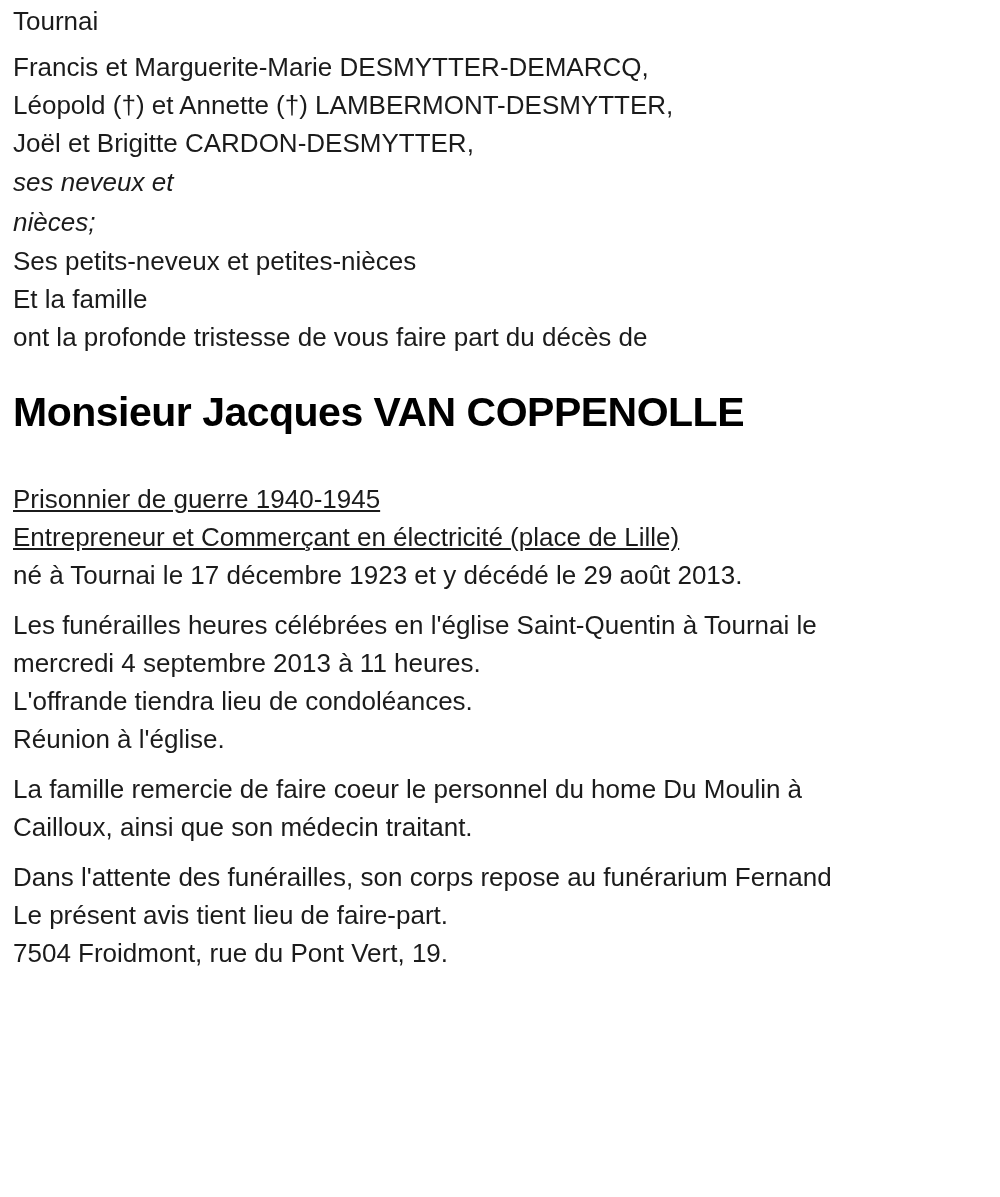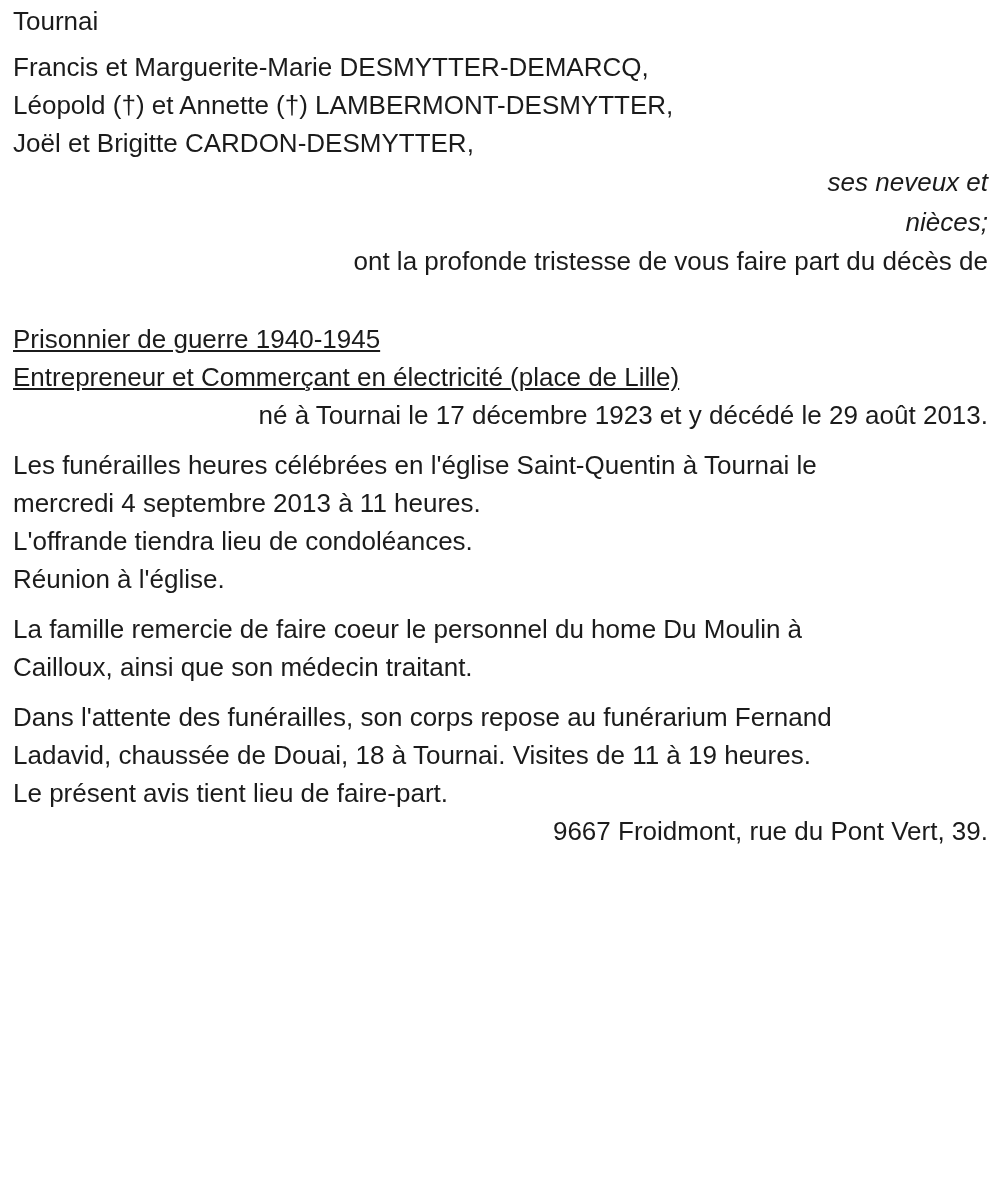--- a/index.html
+++ b/index.html
@@ -22,23 +22,22 @@
     padding: 2px 12px 0 13px;
     overflow: hidden;
   }
   .page p, .page h1, .page div.line {
     margin: 0;
     padding: 0;
   }
   
   .pgap { margin-top: 12px; }
   
-  .bgap { margin-top: 44px; text-align: right; }
+  .bgap { margin-top: 44px; }
   .relation {
-    text-align: right;
     font-style: italic;
     line-height: 40px;
   }
   h1.deceased-name {
     font-size: 41px;
     line-height: 56px;
     font-weight: 700;
     letter-spacing: -0.5px;
     color: #000000;
     margin-top: 28px;
@@ -56,23 +55,28 @@
     <div class="line">Francis et Marguerite-Marie DESMYTTER-DEMARCQ,</div>
     <div class="line">Léopold (†) et Annette (†) LAMBERMONT-DESMYTTER,</div>
     <div class="line">Joël et Brigitte CARDON-DESMYTTER,</div>
   </div>
 
   <div class="relation">
     <div class="line">ses neveux et</div>
     <div class="line">nièces;</div>
   </div>
 
+  <div>
+    <div class="line">Ses petits-neveux et petites-nièces</div>
+    <div class="line">Et la famille</div>
+  </div>
 
   <p class="bgap">ont la profonde tristesse de vous faire part du décès de</p>
 
+  <h1 class="deceased-name">Monsieur Jacques VAN COPPENOLLE</h1>
 
   <div class="titles-block">
     <div class="line">Prisonnier de guerre 1940-1945</div>
     <div class="line">Entrepreneur et Commerçant en électricité (place de Lille)</div>
   </div>
 
   <p class="bgap">né à Tournai le 17 décembre 1923 et y décédé le 29 août 2013.</p>
 
   <div class="pgap">
     <div class="line">Les funérailles heures célébrées en l'église Saint-Quentin à Tournai le</div>
@@ -83,20 +87,19 @@
 
   <p class="pgap">Réunion à l'église.</p>
 
   <div class="pgap">
     <div class="line">La famille remercie de faire coeur le personnel du home Du Moulin à</div>
     <div class="line">Cailloux, ainsi que son médecin traitant.</div>
   </div>
 
   <div class="pgap">
     <div class="line">Dans l'attente des funérailles, son corps repose au funérarium Fernand</div>
-    <div class="line">Ladavid, chaussée de Douai, 18 à Tournai. Visites de 11 à 19 heures.</div>
   </div>
 
   <p class="pgap">Le présent avis tient lieu de faire-part.</p>
 
-  <p class="bgap">9667 Froidmont, rue du Pont Vert, 39.</p>
+  <p class="bgap">7504 Froidmont, rue du Pont Vert, 19.</p>
 
 </div>
 
 </body></html>

